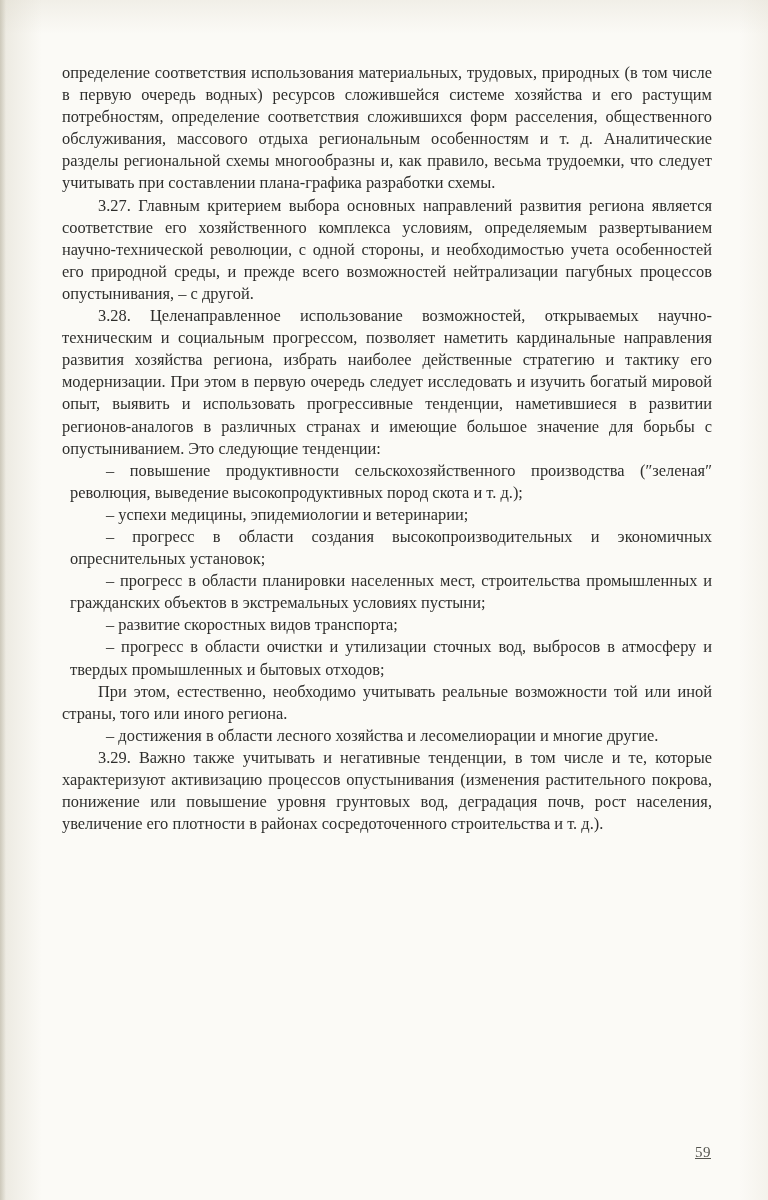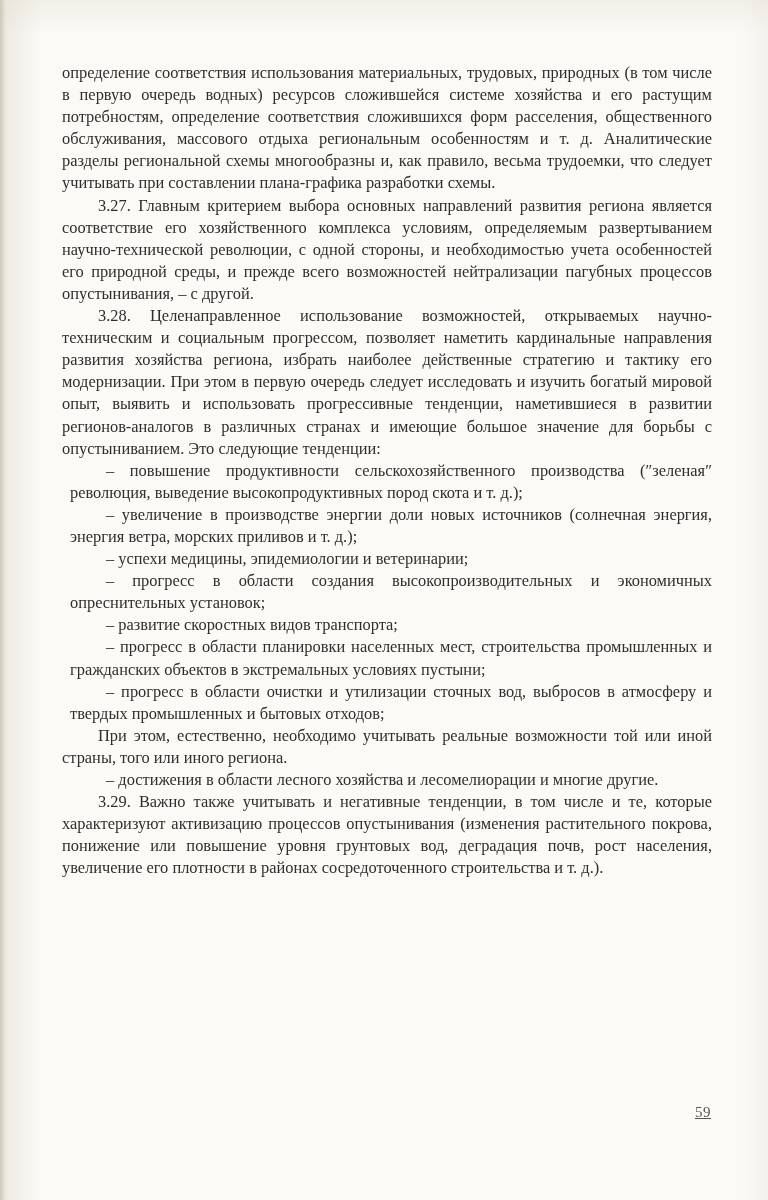--- a/index.html
+++ b/index.html
@@ -64,21 +64,21 @@
 
   
   .para.dash-item {
     text-indent: 36px;
     margin-left: 8px;
   }
 
   .page-number {
     position: absolute;
     right: 57px;
-    top: 1104px;
+    top: 1144px;
     font-family: "Liberation Serif", "DejaVu Serif", serif;
     font-size: 15px;
     color: #55554f;
     letter-spacing: 0.5px;
     text-decoration: underline;
   }
 </style>
 </head>
 <body>
 
@@ -90,29 +90,28 @@
 
     <p class="para flush">определение соответствия использования материальных, трудовых, природных (в том числе в первую очередь водных) ресурсов сложившейся системе хозяйства и его растущим потребностям, определение соответствия сложившихся форм расселения, общественного обслуживания, массового отдыха региональным особенностям и т. д. Аналитические разделы региональной схемы многообразны и, как правило, весьма трудоемки, что следует учитывать при составлении плана-графика разработки схемы.</p>
 
     <p class="para indent">3.27. Главным критерием выбора основных направлений развития региона является соответствие его хозяйственного комплекса условиям, определяемым развертыванием научно-технической революции, с одной стороны, и необходимостью учета особенностей его природной среды, и прежде всего возможностей нейтрализации пагубных процессов опустынивания, – с другой.</p>
 
     <p class="para indent">3.28. Целенаправленное использование возможностей, открываемых научно-техническим и социальным прогрессом, позволяет наметить кардинальные направления развития хозяйства региона, избрать наиболее действенные стратегию и тактику его модернизации. При этом в первую очередь следует исследовать и изучить богатый мировой опыт, выявить и использовать прогрессивные тенденции, наметившиеся в развитии регионов-аналогов в различных странах и имеющие большое значение для борьбы с опустыниванием. Это следующие тенденции:</p>
 
     <p class="para dash-item">– повышение продуктивности сельскохозяйственного производства (″зеленая″ революция, выведение высокопродуктивных пород скота и т. д.);</p>
 
 
-    <p class="para dash-item">– увеличение в производстве энергии доли новых источников (солнечная энергия, энергия ветра, морских приливов и т. д.);</p>
 
     <p class="para dash-item">– успехи медицины, эпидемиологии и ветеринарии;</p>
 
     <p class="para dash-item">– прогресс в области создания высокопроизводительных и экономичных опреснительных установок;</p>
 
+    <p class="para dash-item">– прогресс в области планировки населенных мест, строительства промышленных и гражданских объектов в экстремальных условиях пустыни;</p>
+
     <p class="para dash-item">– развитие скоростных видов транспорта;</p>
-
-    <p class="para dash-item">– прогресс в области планировки населенных мест, строительства промышленных и гражданских объектов в экстремальных условиях пустыни;</p>
 
     <p class="para dash-item">– прогресс в области очистки и утилизации сточных вод, выбросов в атмосферу и твердых промышленных и бытовых отходов;</p>
 
     <p class="para indent">При этом, естественно, необходимо учитывать реальные возможности той или иной страны, того или иного региона.</p>
 
     <p class="para dash-item">– достижения в области лесного хозяйства и лесомелиорации и многие другие.</p>
 
     <p class="para indent">3.29. Важно также учитывать и негативные тенденции, в том числе и те, которые характеризуют активизацию процессов опустынивания (изменения растительного покрова, понижение или повышение уровня грунтовых вод, деградация почв, рост населения, увеличение его плотности в районах сосредоточенного строительства и т. д.).</p>
 
 

